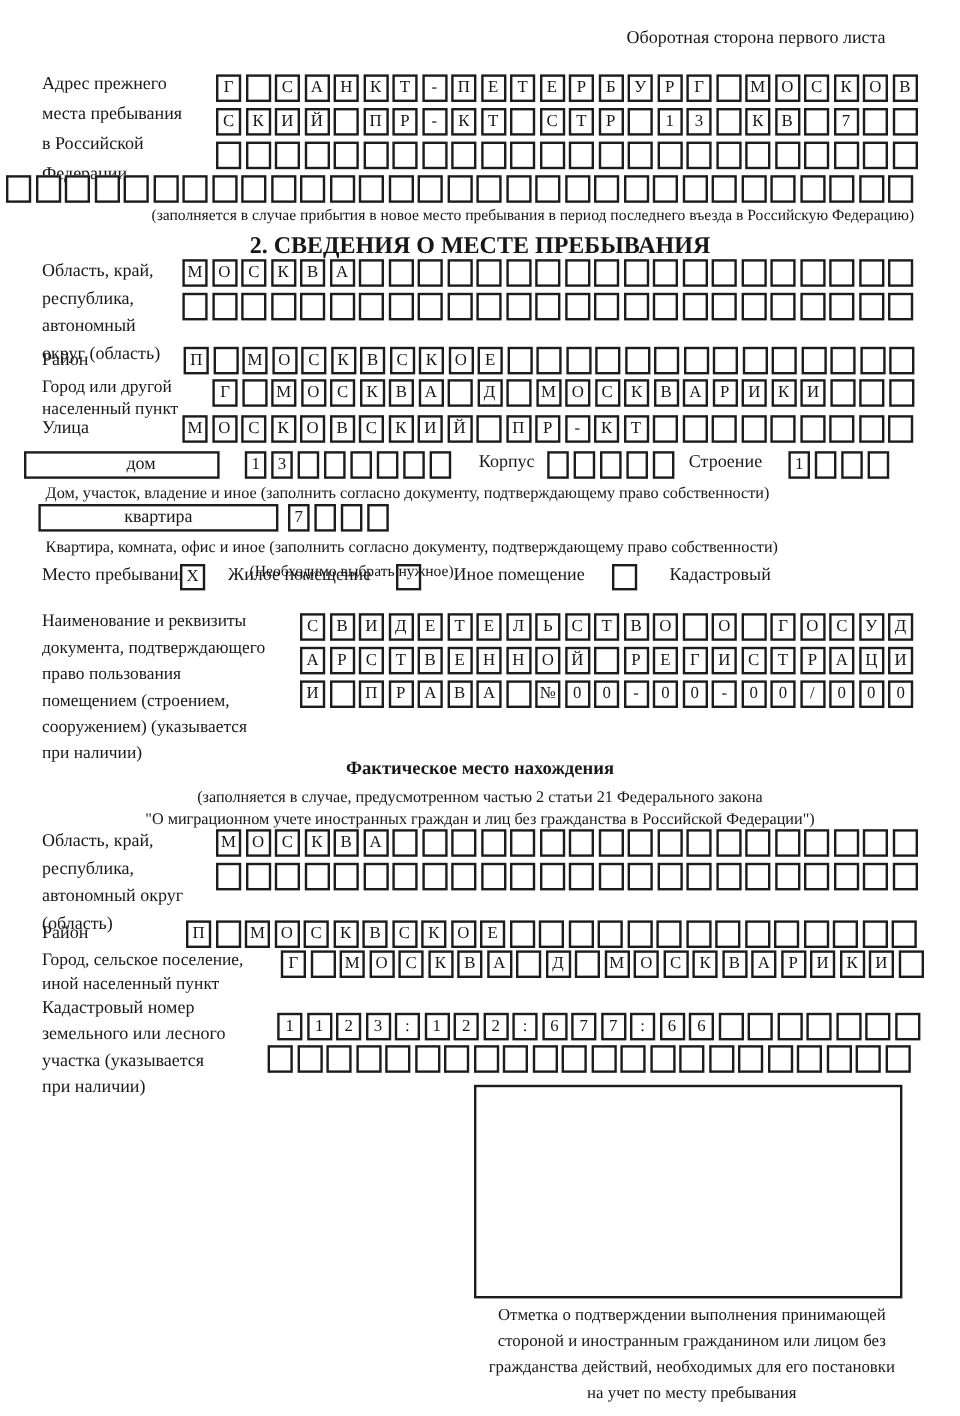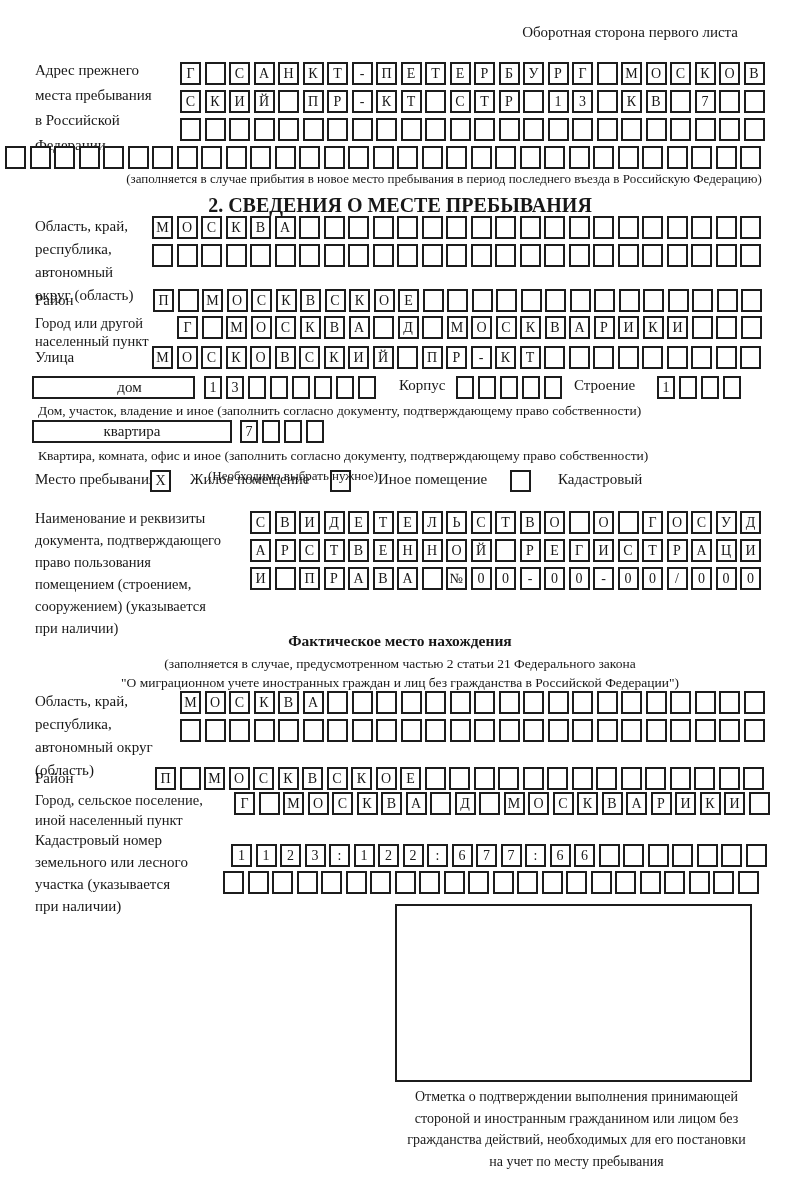--- a/index.html
+++ b/index.html
@@ -301,21 +301,21 @@
       <span class="cell"></span>
       <span class="cell"></span>
       <span class="cell"></span>
       <span class="cell"></span>
       <span class="cell"></span>
       <span class="cell"></span>
       <span class="cell"></span>
       <span class="cell"></span>
     </div>
 
-  <div class="bigbox" style="left:32px; top:376px; width:163px; height:23px;padding-left:32px;">дом</div>
+  <div class="bigbox" style="left:20px; top:376px; width:163px; height:23px;padding-left:32px;">дом</div>
   <div class="crow sm" style="left:204px; top:376px;">
       <span class="cell">1</span>
       <span class="cell">3</span>
       <span class="cell"></span>
       <span class="cell"></span>
       <span class="cell"></span>
       <span class="cell"></span>
       <span class="cell"></span>
       <span class="cell"></span>
     </div>

